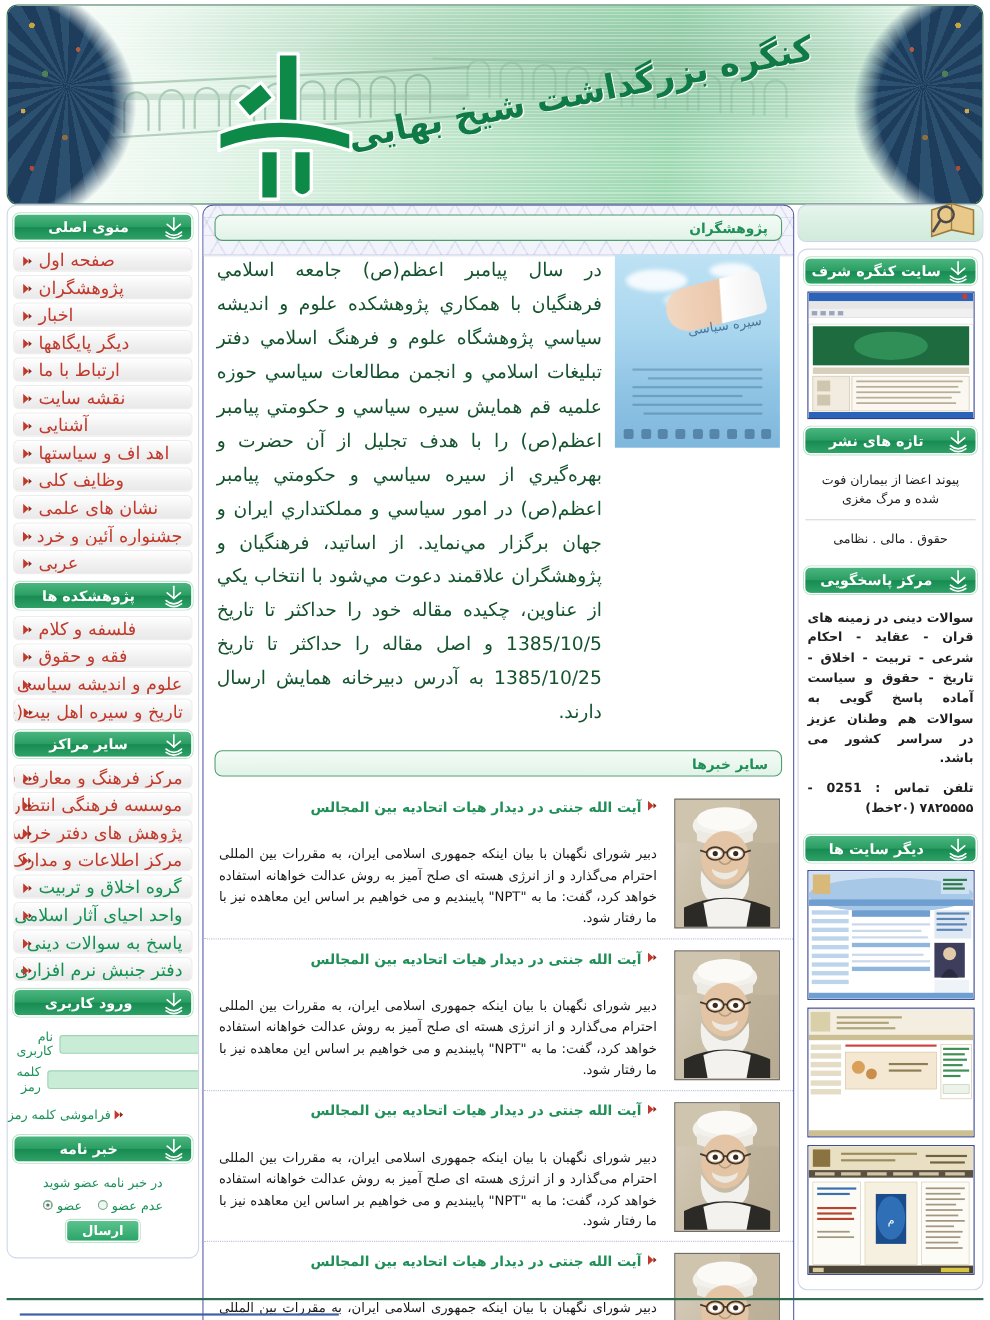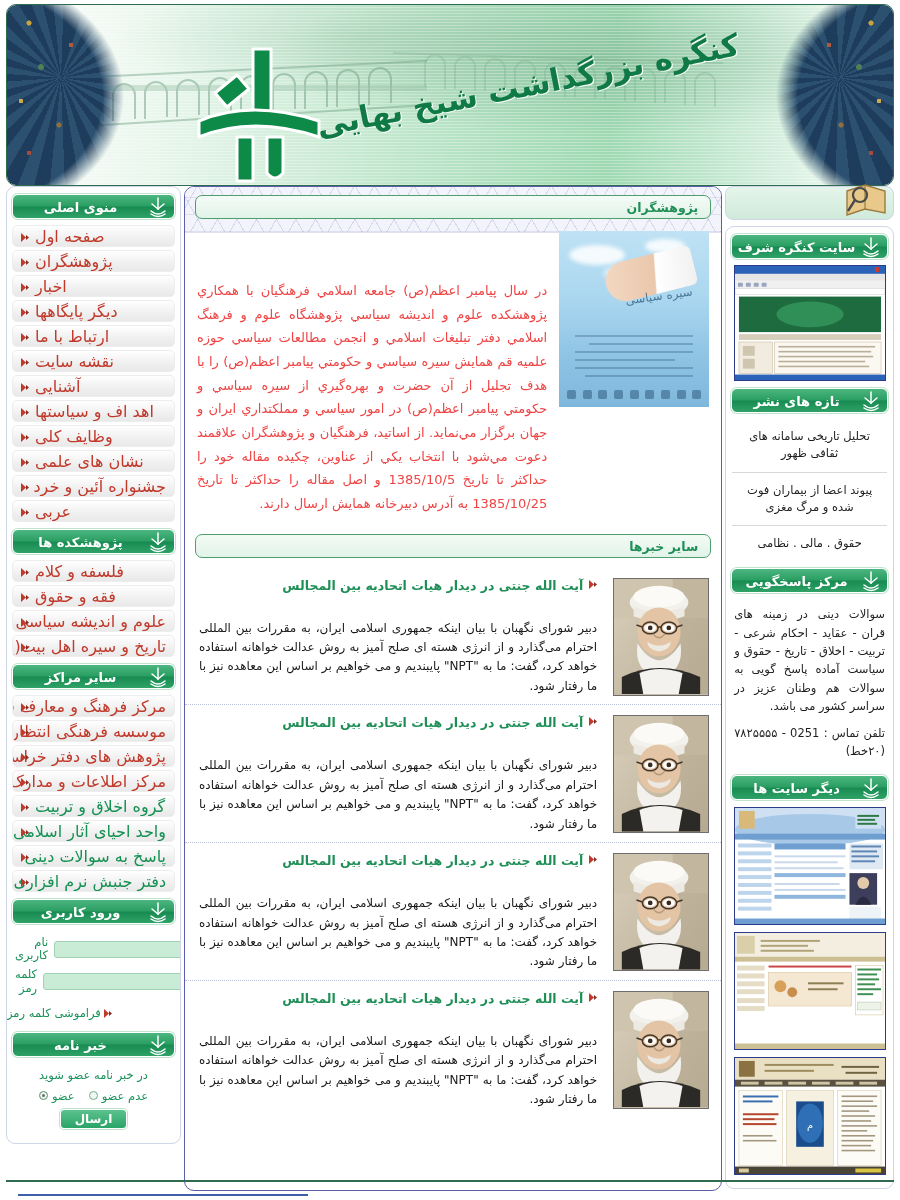--- a/index.html
+++ b/index.html
@@ -253,25 +253,24 @@
   .article-title .tri {
     position: absolute; right: 0; top: 3px;
     width: 0; height: 0;
     border-top: 4px solid transparent;
     border-bottom: 4px solid transparent;
     border-right: 6px solid #c0392b;
   }
   .article-body { display: flex; flex-direction: row-reverse; gap: 12px; }
   .article-text {
     flex: 1;
-    font-size: 13px;
+    font-size: 17px;
     line-height: 1.82;
-    color: #ef4444;
+    color: #14532d;
     text-align: justify;
-    margin-top: 48px;
   }
   .poster {
     width: 150px; height: 176px;
     flex: 0 0 150px;
     border: 0;
     background:
       linear-gradient(#bfe2f4 0%, #a9d6ef 40%, #8ec3e4 72%, #7fb7dc 100%);
     position: relative;
     overflow: hidden;
   }
@@ -358,20 +357,21 @@
     text-align: center; line-height: 1.5;
     padding: 9px 4px;
     border-bottom: 1px solid #d8d8d8;
   }
   .pub-item:last-child { border-bottom: none; }
   .ltext {
     font-size: 11.5px; color: #1f1f1f;
     line-height: 1.6; text-align: justify;
     padding: 6px 8px 8px 8px;
     direction: rtl;
+    font-weight: bold;
   }
   .thumb-big {
     margin: 7px auto;
     width: 152px; height: 118px;
     border: 1px solid #2c3c8b;
     overflow: hidden; position: relative;
     background: #ffffff;
   }
   .topbox {
     position: relative;
@@ -944,21 +944,20 @@
               <path d="M10 1 v11"></path>
                 <path d="M4 7 l6 5"></path>
                 <path d="M16 7 l-6 5"></path>
               <path d="M3 14 q7 6 14 0"></path>
                 <path d="M3 17 q7 5 14 0"></path>
             </g>
           </svg>
           <span>تازه های نشر</span>
         </div>
         <div class="lbox" id="pubs">
-            <div class="pub-item">تحلیل تاریخی سامانه های ثقافی ظهور</div>
             <div class="pub-item">پیوند اعضا از بیماران فوت شده و مرگ مغزی</div>
             <div class="pub-item">حقوق . مالی . نظامی</div>
           </div>
 
         <div class="bar">
           <svg class="bar-glyph" viewBox="0 0 20 21">
             <g stroke="#ffffff" stroke-width="1.5" fill="none" stroke-linecap="round">
               <path d="M10 1 v11"></path>
                 <path d="M4 7 l6 5"></path>
                 <path d="M16 7 l-6 5"></path>

